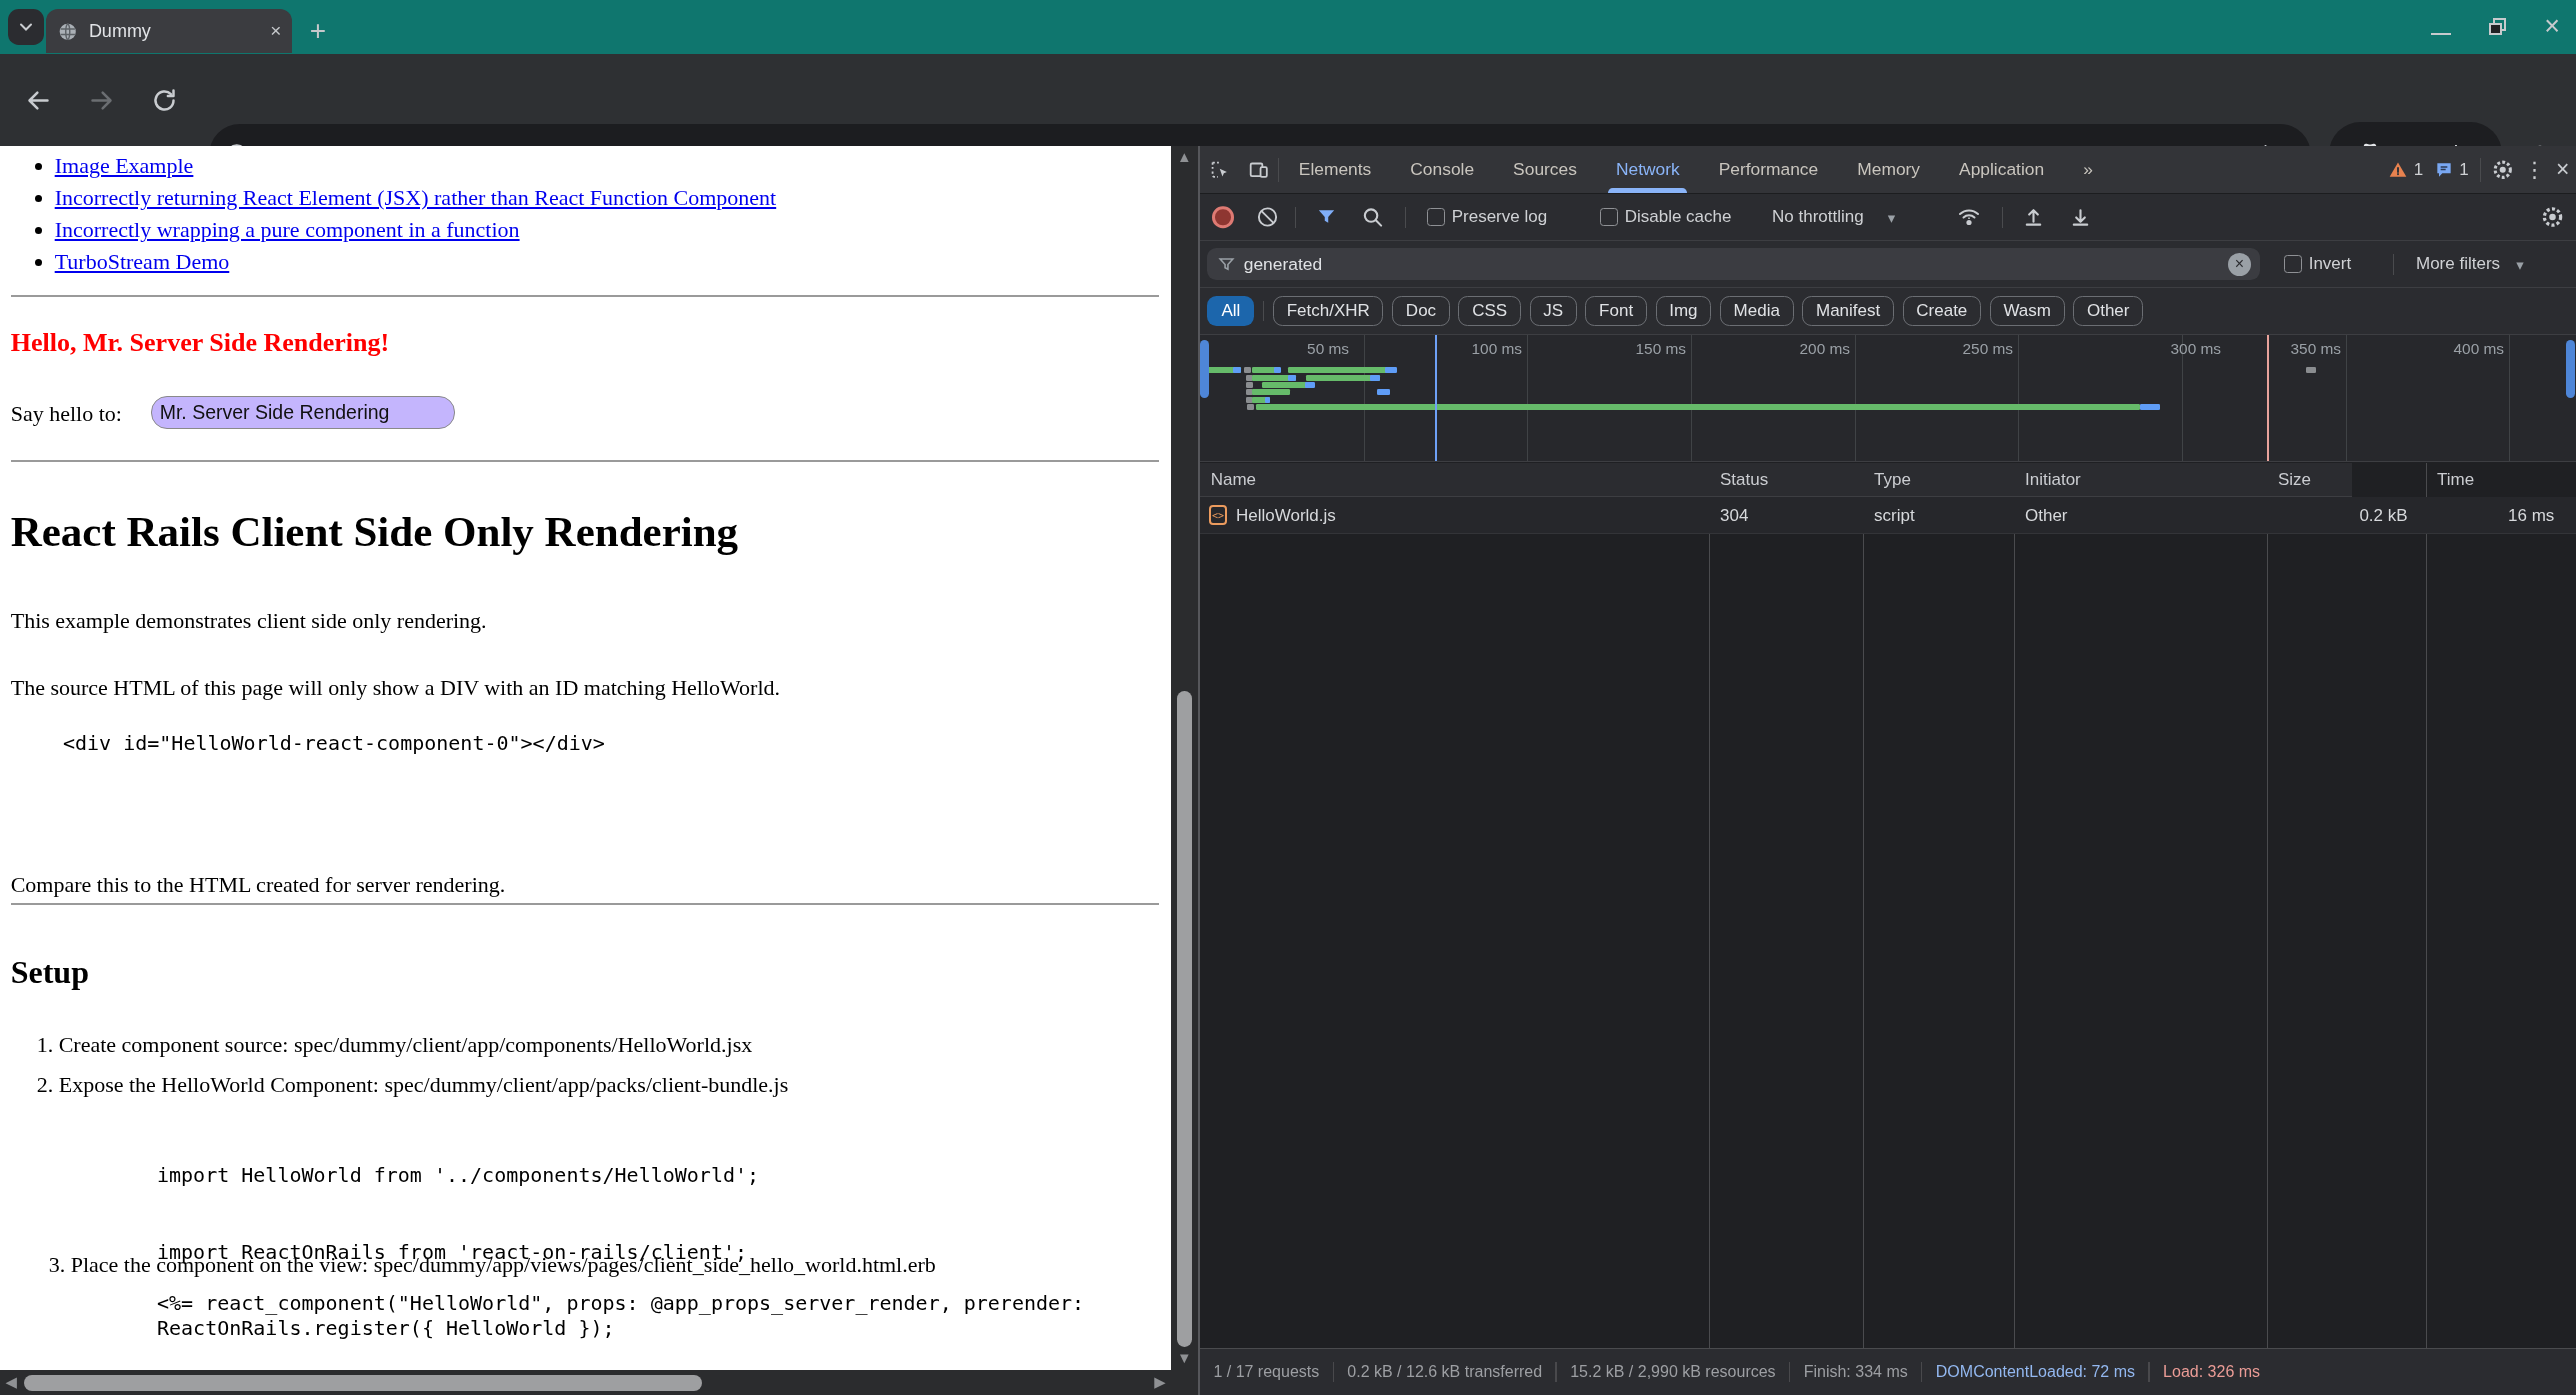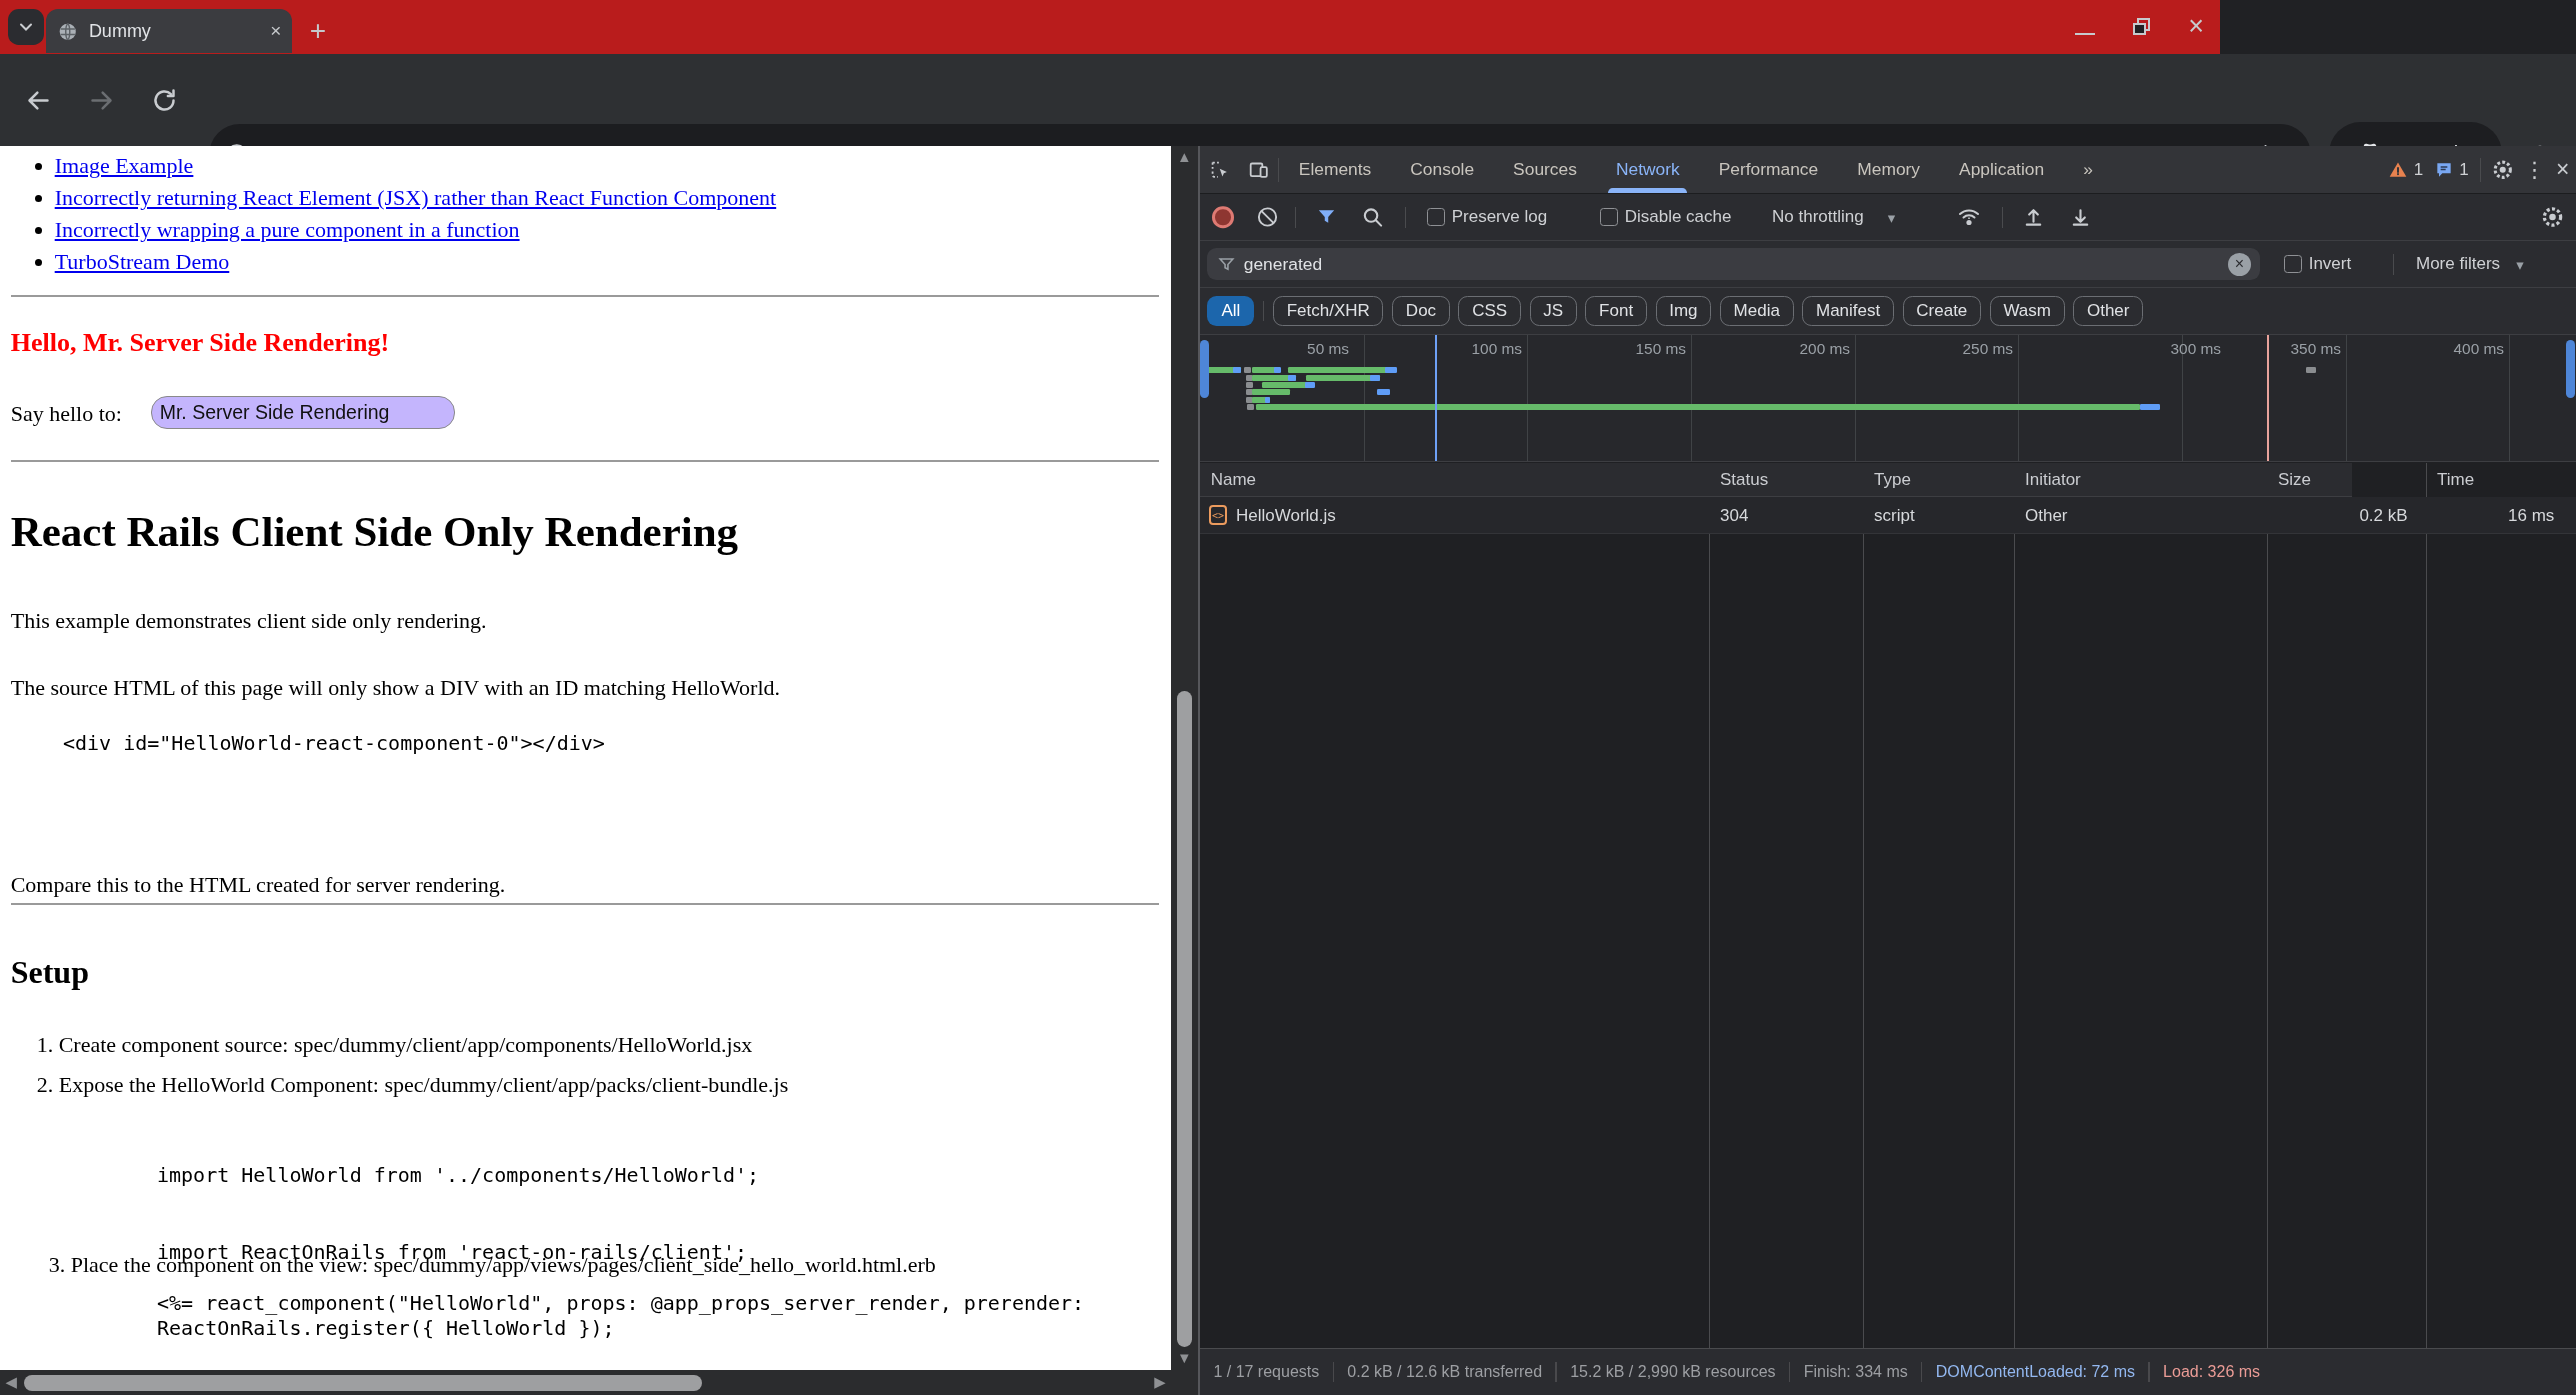--- a/index.html
+++ b/index.html
@@ -2,21 +2,21 @@
 <html style="font-size:10.7px"><head>
 <meta charset="utf-8">
 <style>
   html,body{margin:0;padding:0;background:#17181a;}
   .screen{position:relative;width:2576px;height:1395px;overflow:hidden;
           font-family:"Liberation Sans",sans-serif;color:#dfe1e5;background:#202124;}
   .abs{position:absolute;}
   svg{display:block;}
 
   
-  .titlebar{position:absolute;left:0;top:0;width:2220px;height:54px;background:#b91c1c;}
+  .titlebar{position:absolute;left:0;top:0;width:2576px;height:54px;background:#0f766e;}
   .tabsearch{position:absolute;left:8px;top:9.4px;width:36px;height:36px;border-radius:10.7px;
              background:#2b2c30;display:flex;align-items:center;justify-content:center;}
   .tab{position:absolute;left:46px;top:9.4px;width:246px;height:44px;background:#3b3c40;
        border-radius:12px 12px 0 0;display:flex;align-items:center;padding:0 10.7px;box-sizing:border-box;}
   .tab-title{font-size:18px;color:#e2e4e7;flex:1;margin-left:10.7px;}
   .tab-close{font-size:19px;color:#c5c8cb;}
   .newtab{position:absolute;left:301px;top:14.8px;width:34px;height:34px;color:#c5c8cb;
           font-size:28px;line-height:31px;text-align:center;}
   .wincontrols{position:absolute;right:16px;top:12px;display:flex;gap:38px;align-items:center;height:29.5px;}
 

